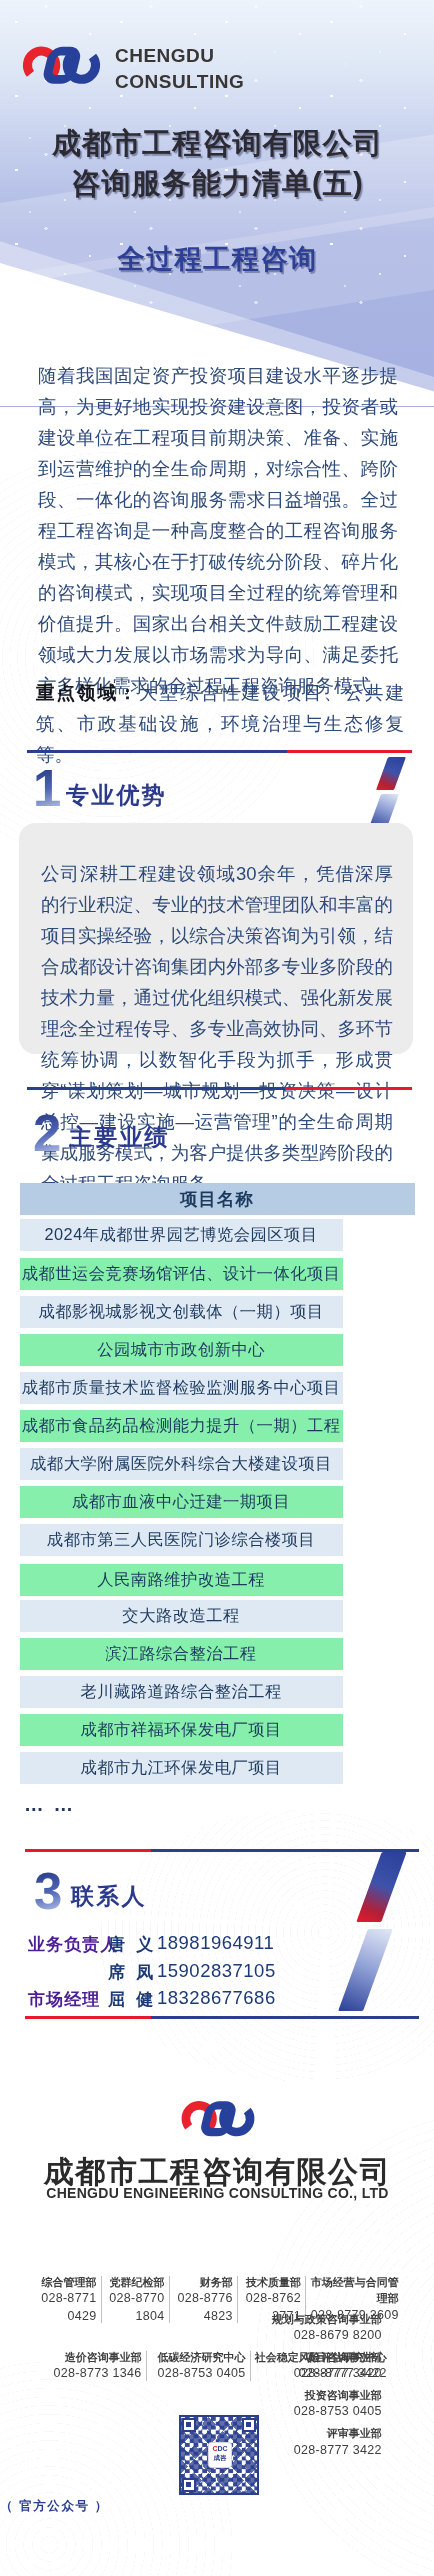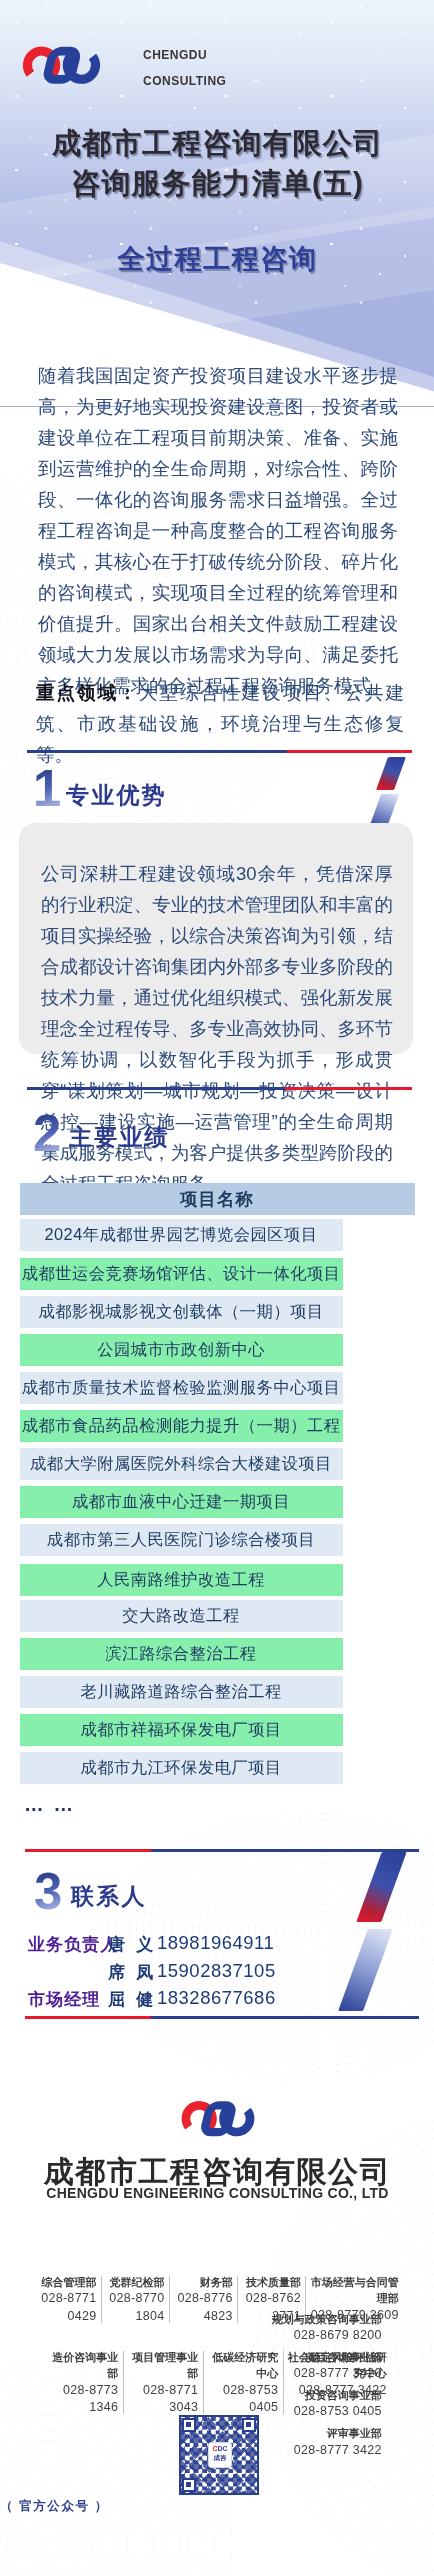--- a/index.html
+++ b/index.html
@@ -22,22 +22,22 @@
       radial-gradient(circle 1.6px at 46px 6.5px, rgba(255,255,255,.6) 98%, transparent),
       radial-gradient(circle 0.8px at 90px 34px, rgba(255,255,255,.85) 98%, transparent),
       radial-gradient(circle 1.1px at 30px 64px, rgba(224,246,236,.7) 98%, transparent);
     background-size:105px 74px;}
   .hero-light{left:0;top:227px;width:435px;height:179px;background:rgba(255,255,255,.35);
     clip-path:polygon(0 8%, 100% 84%, 100% 100%, 0 100%);}
   .hero-white{left:0;top:247px;width:435px;height:159px;background:#ffffff;
     clip-path:polygon(0 10%, 100% 91%, 100% 100%, 0 100%);}
 
   .logo-mark{left:19.6px;top:39px;width:83px;height:54px;}
-  .wordmark{left:115px;top:43px;font-size:12px;line-height:25.6px;font-weight:900;
-    color:#3a3633;letter-spacing:0.5px;margin-left:28px;}
+  .wordmark{left:115px;top:43px;font-size:19px;line-height:25.6px;font-weight:900;
+    color:#3a3633;letter-spacing:0.5px;}
   .hero-title{left:0;width:435px;text-align:center;font-weight:900;color:#2c2a33;
     font-size:29px;letter-spacing:1.1px;text-shadow:1.6px 2.2px 1.1px rgba(43,48,85,.45);}
   .title1{top:124px;}
   .title2{top:164px;}
   .hero-sub{left:0;top:241px;width:435px;text-align:center;font-weight:900;color:#2e3f96;
     font-size:27px;letter-spacing:1.6px;text-shadow:1.6px 2.2px 0.5px rgba(20,27,70,.35);}
 
   
   .intro{left:38px;top:341px;width:360px;font-size:18.5px;line-height:31px;color:#2e4a79;
     text-align:justify;font-weight:500;}
@@ -282,24 +282,20 @@
     <span class="dphone">028-8777 3422</span>
   </div>
 </div>
 
 <div class="abs dept-row dr3">
   <div class="dept">
     <span class="dname">造价咨询事业部</span>
     <span class="dphone">028-8773 1346</span>
   </div>
     <div class="dsep"></div>
-  <div class="dept">
-    <span class="dname">项目管理事业部</span>
-    <span class="dphone">028-8771 3043</span>
-  </div>
     <div class="dsep"></div>
   <div class="dept">
     <span class="dname">低碳经济研究中心</span>
     <span class="dphone">028-8753 0405</span>
   </div>
     <div class="dsep"></div>
   <div class="dept" style="flex:1.4">
     <span class="dname">社会稳定风险评估研究中心</span>
     <span class="dphone">028-8777 3422</span>
   </div>

